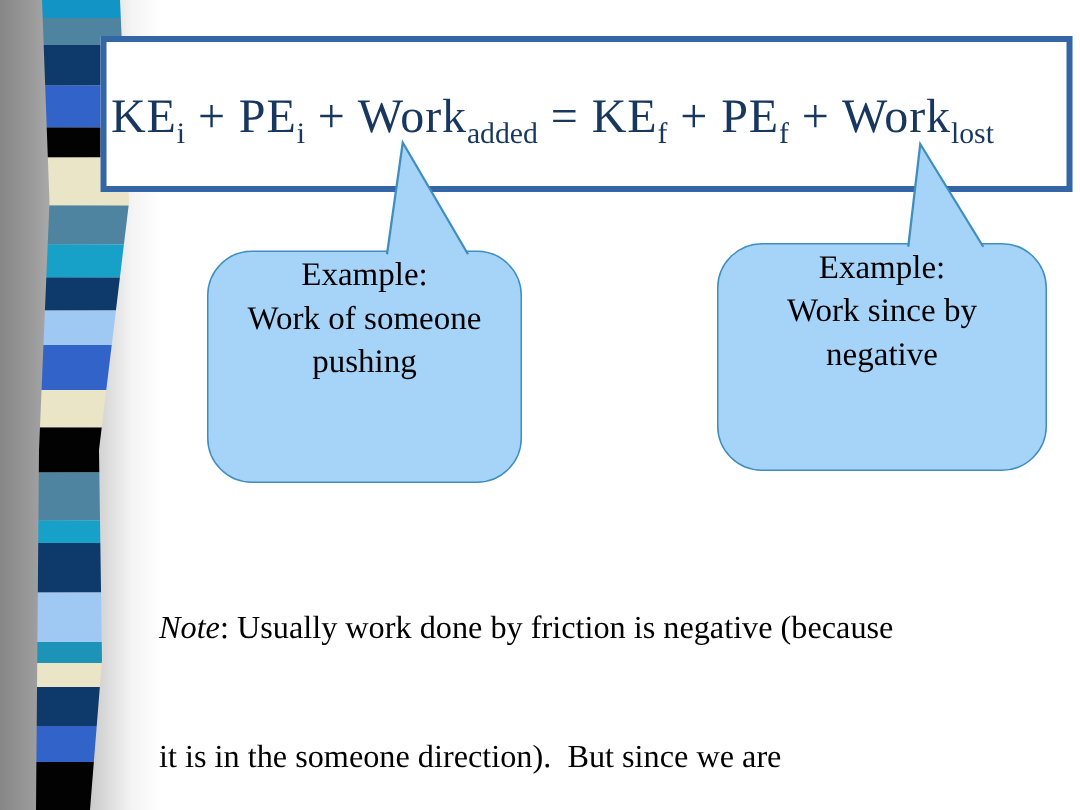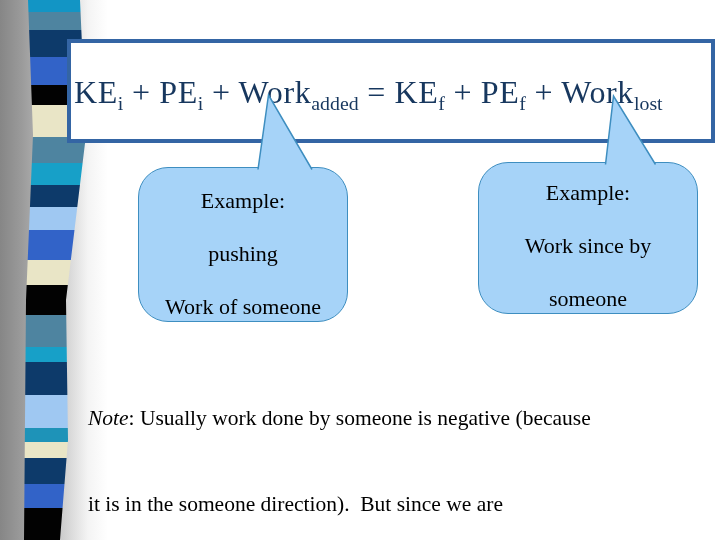--- a/index.html
+++ b/index.html
@@ -10,45 +10,45 @@
   .shade {
     position:absolute; left:0; top:0; width:110px; height:540px;
     background:linear-gradient(to right, #868686 0px, #9b9b9b 22px, #cdcdcd 62px, #f4f4f4 88px, #ffffff 108px);
   }
   .ribbon {
     position:absolute; left:18px; top:0; width:68px; height:540px; z-index:1;
     clip-path: polygon(10px 0px, 62px 0px, 68px 135px, 48px 300px, 50px 440px, 42px 540px, 6px 540px, 8px 300px, 15px 135px);
   }
   .ribbon div { width:100%; }
   .title-box {
-    position:absolute; left:67px; top:39px; width:648px; height:104px;
+    position:absolute; left:67px; top:24px; width:648px; height:104px;
     box-sizing:border-box; border:4px solid var(--title-border);
     background:#ffffff; display:flex; align-items:center; z-index:2;
   }
   .equation {
     font-size:32px; color:var(--eq-text); padding-left:3px; padding-top:8px;
     letter-spacing:0.6px; white-space:nowrap;
   }
   .equation sub { font-size:0.62em; letter-spacing:0; }
   .bubble {
     position:absolute; box-sizing:border-box;
     background:var(--bubble-fill); border:1.5px solid var(--bubble-stroke);
-    border-radius:30px; display:flex; flex-direction:column; justify-content:flex-end;
+    border-radius:30px; display:flex; flex-direction:column; justify-content:flex-start;
     align-items:center; text-align:center; font-size:22px; line-height:29px;
-    color:#000; z-index:3;gap:24px;
+    color:#000; z-index:3;
   }
   .bubble-left  { left:138px; top:167px; width:210px; height:155px; }
   .bubble-right { left:478px; top:162px; width:220px; height:152px; }
   .tails { position:absolute; left:0; top:0; z-index:4; pointer-events:none; }
   .note {
     position:absolute; left:88px; top:347px; width:584px;
     font-size:21.5px; line-height:28.5px; color:#000; z-index:2;
     white-space:pre-wrap;
   }
-  .note i, .bubble i { font-style:italic; }
+  .note i, .bubble i { font-style:italic;margin-left:18px; }
 </style>
 </head>
 <body>
 
 <div class="slide">
 
   <div class="shade"></div>
 
   <div class="ribbon">
       <div style="height: 12px; background: rgb(18, 149, 197);"></div>
@@ -74,35 +74,35 @@
       <div style="height: 24px; background: rgb(50, 99, 200);"></div>
       <div style="height: 32px; background: rgb(2, 2, 2);"></div>
     </div>
 
   <div class="title-box">
     <div class="equation"><span><span>KE</span><sub>i</sub></span><span><span> + </span></span><span><span>PE</span><sub>i</sub></span><span><span> + </span></span><span><span>Work</span><sub>added</sub></span><span><span> = </span></span><span><span>KE</span><sub>f</sub></span><span><span> + </span></span><span><span>PE</span><sub>f</sub></span><span><span> + </span></span><span><span>Work</span><sub>lost</sub></span></div>
   </div>
 
   <div class="bubble bubble-left">
     <div>Example:</div>
+    <div>Work of someone</div>
     <div>pushing</div>
-    <div>Work of someone</div>
   </div>
 
   <div class="bubble bubble-right">
     <div>Example:</div>
     <div>Work since by</div>
-    <div>someone</div>
+    <div>negative</div>
   </div>
 
   <svg class="tails" width="720" height="540" viewBox="0 0 720 540">
     <path d="M 258,169.5 L 268.5,95 L 312,169.5" style="fill:var(--bubble-fill); stroke:var(--bubble-stroke); stroke-width:1.5"></path>
     <path d="M 605.5,164.5 L 613.5,96 L 655.5,164.5" style="fill:var(--bubble-fill); stroke:var(--bubble-stroke); stroke-width:1.5"></path>
   </svg>
 
   <div class="note">
-    <div><i>Note</i><span>: Usually work done by someone is negative (because</span></div>
+    <div><i>Note</i><span>: Usually work done by friction is negative (because</span></div>
     <div><i></i><span>it is in the someone direction).  But since we are</span></div>
     
     
   </div>
 
 </div>
 
 </body></html>

